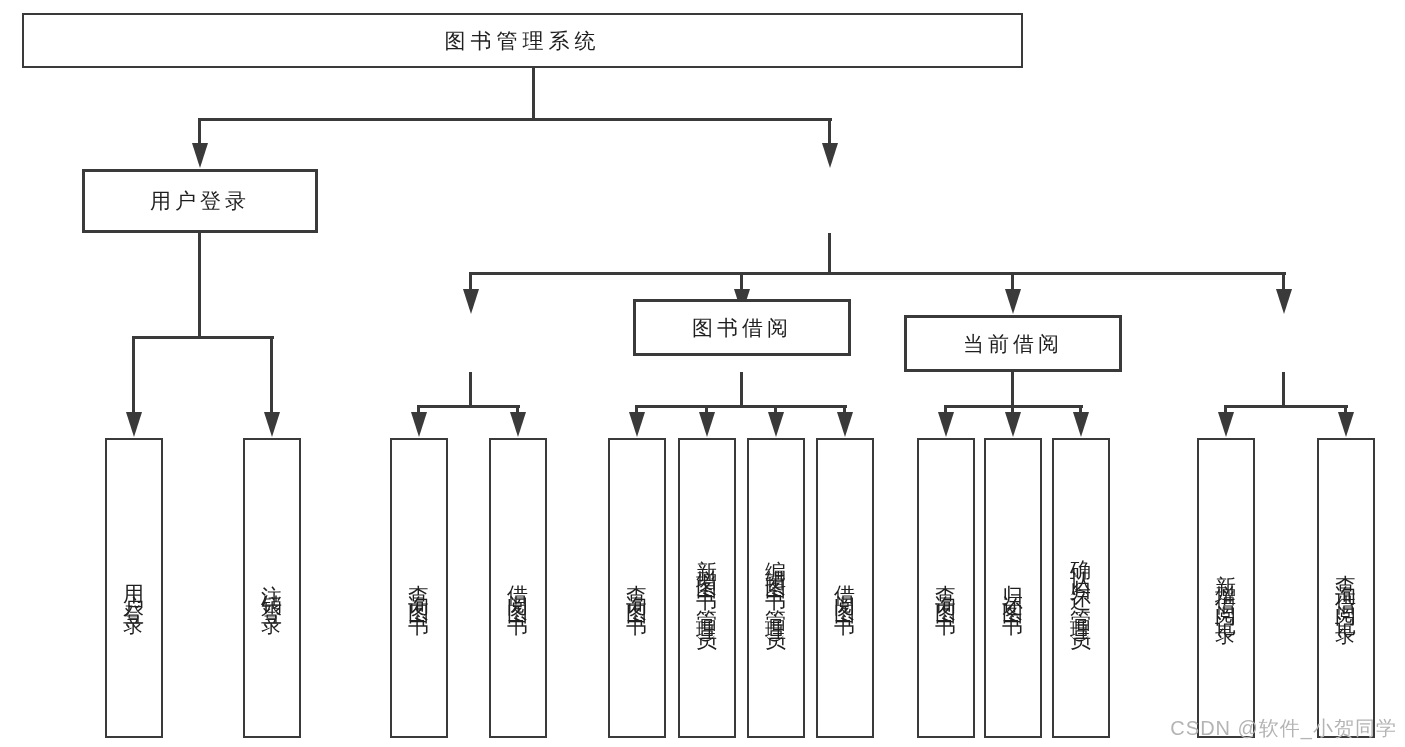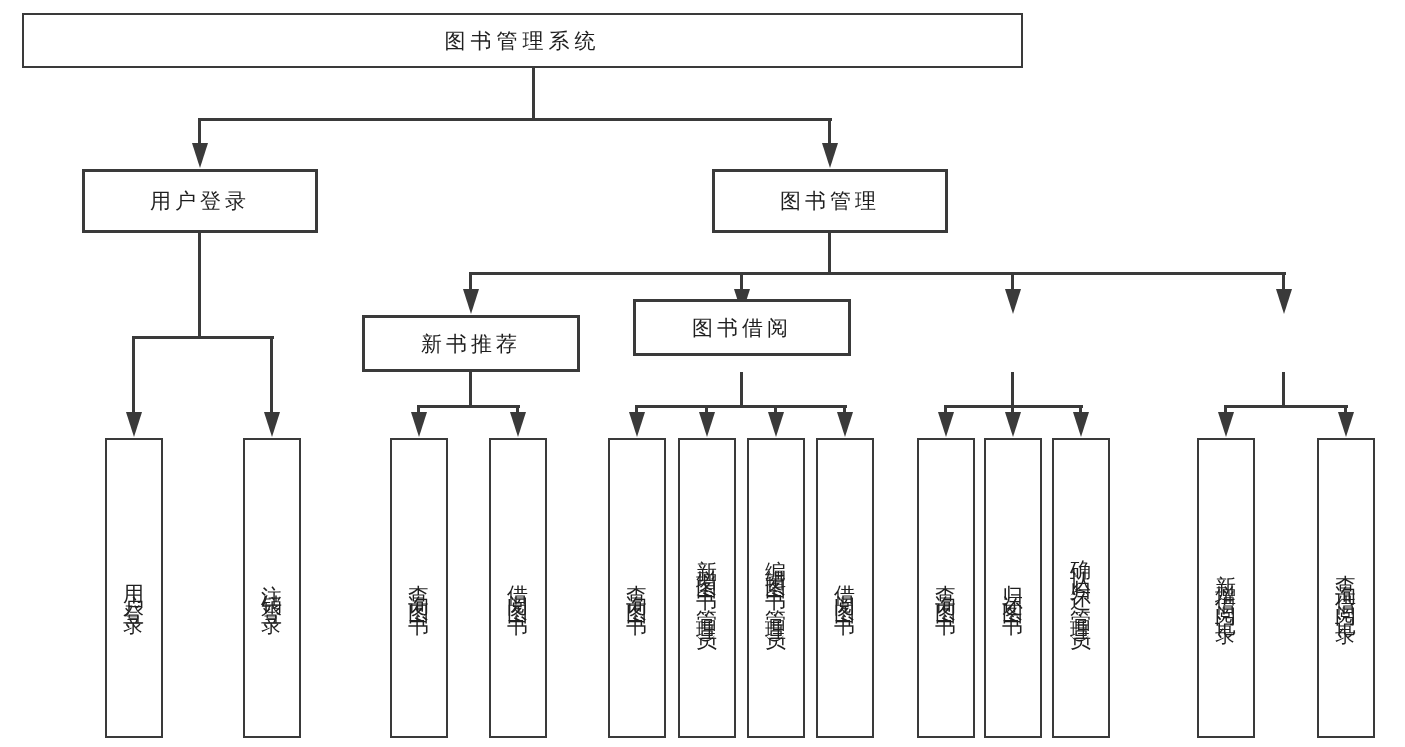--- a/index.html
+++ b/index.html
@@ -66,42 +66,41 @@
   <div class="box root" style="left:22px;top:13px;width:1001px;height:55px;">图书管理系统</div>
 
   <div class="vl" style="left:532px;top:68px;height:50px;"></div>
   <div class="hl" style="left:198px;top:118px;width:634px;"></div>
   <div class="vl" style="left:198px;top:118px;height:32px;"></div>
   <div class="ah" style="left:192px;top:143px;"></div>
   <div class="vl" style="left:828px;top:118px;height:32px;"></div>
   <div class="ah" style="left:822px;top:143px;"></div>
 
   <div class="box" style="left:82px;top:169px;width:236px;height:64px;">用户登录</div>
-  <div class="box" style="left:712px;top:169px;width:236px;height:64px;">图书管理</div>
 
   <div class="vl" style="left:198px;top:233px;height:105px;"></div>
   <div class="hl" style="left:132px;top:336px;width:142px;"></div>
   <div class="vl" style="left:132px;top:336px;height:80px;"></div>
   <div class="ah" style="left:126px;top:412px;"></div>
   <div class="vl" style="left:270px;top:336px;height:80px;"></div>
   <div class="ah" style="left:264px;top:412px;"></div>
 
   <div class="vl" style="left:828px;top:233px;height:42px;"></div>
   <div class="hl" style="left:469px;top:272px;width:817px;"></div>
   <div class="vl" style="left:469px;top:272px;height:28px;"></div>
   <div class="ah" style="left:463px;top:289px;"></div>
   <div class="vl" style="left:740px;top:272px;height:28px;"></div>
   <div class="ah" style="left:734px;top:289px;"></div>
   <div class="vl" style="left:1011px;top:272px;height:28px;"></div>
   <div class="ah" style="left:1005px;top:289px;"></div>
   <div class="vl" style="left:1282px;top:272px;height:28px;"></div>
   <div class="ah" style="left:1276px;top:289px;"></div>
 
-  <div class="box" style="left:362px;top:315px;width:218px;height:57px;">新书推荐</div>
   <div class="box" style="left:633px;top:299px;width:218px;height:57px;">图书借阅</div>
+  <div class="box" style="left:904px;top:315px;width:218px;height:57px;">当前借阅</div>
 
   <div class="vl" style="left:469px;top:372px;height:36px;"></div>
   <div class="hl" style="left:417px;top:405px;width:103px;"></div>
   <div class="vl" style="left:417px;top:405px;height:20px;"></div>
   <div class="ah" style="left:411px;top:412px;"></div>
   <div class="vl" style="left:516px;top:405px;height:20px;"></div>
   <div class="ah" style="left:510px;top:412px;"></div>
 
   <div class="vl" style="left:740px;top:372px;height:36px;"></div>
   <div class="hl" style="left:635px;top:405px;width:212px;"></div>
@@ -141,14 +140,15 @@
   <div class="box leaf" style="left:747px;">编辑图书（管理员）</div>
   <div class="box leaf" style="left:816px;">借阅图书</div>
 
   <div class="box leaf" style="left:917px;">查询图书</div>
   <div class="box leaf" style="left:984px;">归还图书</div>
   <div class="box leaf" style="left:1052px;">确认归还（管理员）</div>
 
   <div class="box leaf" style="left:1197px;">新增借阅记录</div>
   <div class="box leaf" style="left:1317px;">查询借阅记录</div>
 
+  <div class="watermark">CSDN @软件_小贺同学</div>
 
 </div>
 
 </body></html>

